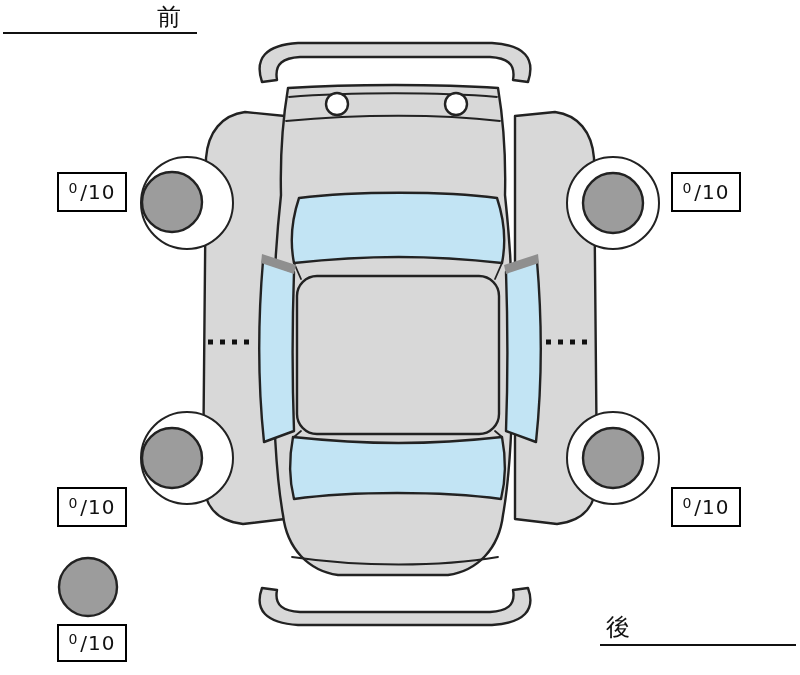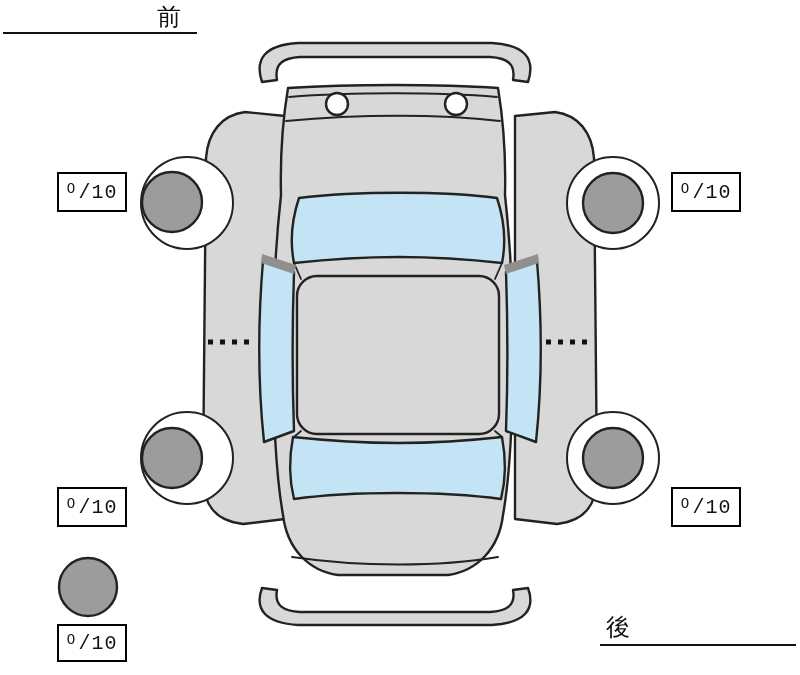--- a/index.html
+++ b/index.html
@@ -16,21 +16,21 @@
 
   
   .orient-label { position:absolute; border-bottom:2.5px solid #111; font-size:24px; line-height:30px; color:#111; }
   .orient-front { left:3px;   top:2px;   width:194px; height:32px; text-align:right; padding-right:16px; }
   .orient-rear  { left:600px; top:612px; width:196px; height:34px; text-align:left;  padding-left:6px; }
 
   
   .score-box { position:absolute; width:70px; height:40px; border:2px solid #000; background:#fff;
                display:flex; align-items:center; justify-content:center; }
   .score-num { font-size:14px; margin-right:3px; transform:translateY(-4px); }
-  .score-max { font-size:20px; letter-spacing:1px;font-family:Liberation Mono, monospace; }
+  .score-max { font-size:20px; letter-spacing:1px; }
 
   .pos-fl    { left:57px;  top:172px; }
   .pos-fr    { left:671px; top:172px; }
   .pos-rl    { left:57px;  top:487px; }
   .pos-rr    { left:671px; top:487px; }
   .pos-spare { left:57px;  top:624px; height:38px; }
 </style>
 </head>
 <body>
 

